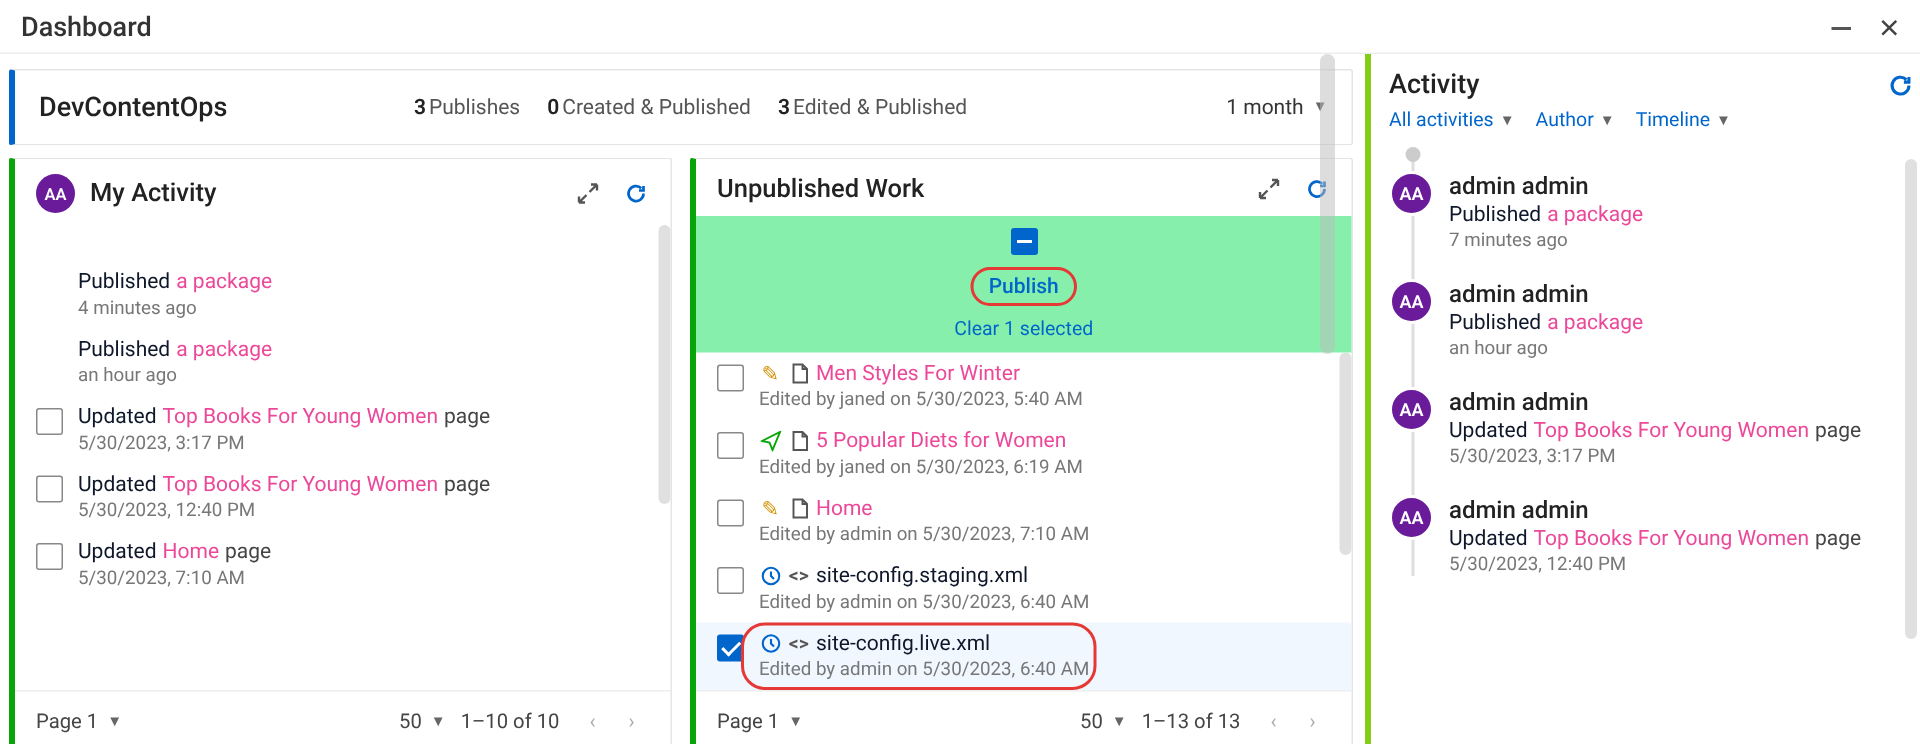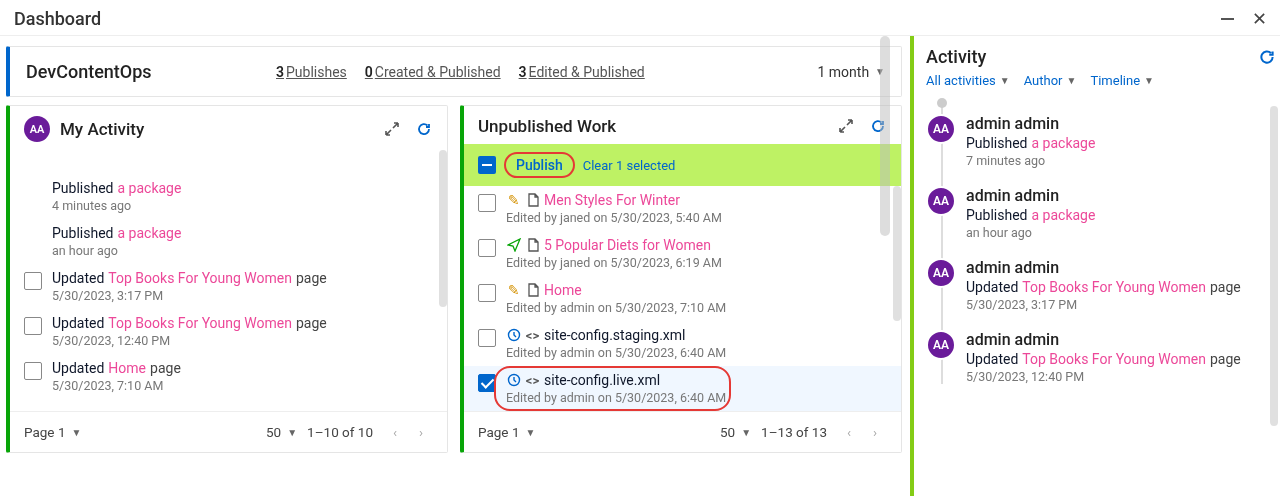--- a/index.html
+++ b/index.html
@@ -12,37 +12,37 @@
     .win-minimize { border-bottom: 2px solid #555; height: 2px; width: 13px; }
     .win-close svg { width: 13px; height: 13px; }
     
     .main { display: flex; height: calc(100% - 40px); }
     .left-col { flex: 1; padding: 10px 8px 0 6px; display: flex; flex-direction: column; gap: 8px; overflow: hidden; }
     .right-col { width: 370px; border-left: 4px solid #84cc16; padding: 10px 4px 0 12px; position: relative; }
     
     .project-bar { display: flex; align-items: center; border: 1px solid #e5e5e5; border-left: 4px solid #0066cc; border-radius: 2px; padding: 14px 16px; background: #fff; }
     .project-name { font-size: 18px; font-weight: 500; flex: 0 0 250px; }
     .project-stats { display: flex; gap: 18px; }
-    .project-stat { color: #555; text-decoration: underline; }
+    .project-stat { color: #555; }
     .project-stat b { font-weight: 600; color: #222; margin-right: 2px; }
     .project-range { margin-left: auto; display: flex; align-items: center; gap: 6px; color: #333; cursor: pointer; }
     
     .panels { display: flex; gap: 12px; flex: 1; overflow: hidden; }
     .panel { flex: 1; border: 1px solid #e5e5e5; border-left: 4px solid #08a508; border-radius: 2px; background: #fff; display: flex; flex-direction: column; position: relative; }
     .panel-head { display: flex; align-items: center; padding: 10px 14px 8px; gap: 10px; }
     .avatar { width: 26px; height: 26px; border-radius: 50%; background: #6a1b9a; color: #fff; font-size: 11px; font-weight: 600; display: flex; align-items: center; justify-content: center; }
     .panel-title { font-size: 17px; font-weight: 500; flex: 1; }
     .panel-actions { display: flex; gap: 14px; }
     .panel-action { width: 18px; height: 18px; cursor: pointer; color: #555; display: flex; align-items: center; justify-content: center; }
     .panel-action.blue { color: #0066cc; }
     
     .panel-body { flex: 1; overflow-y: auto; position: relative; }
     .panel-scroll { position: absolute; right: 0; top: 0; width: 8px; height: 60%; background: #ccc; border-radius: 4px; opacity: 0.6; }
     
-    .selbar { background: #bef264; padding: 8px 14px; display: flex; align-items: center; gap: 8px; }
+    .selbar { background: #86efac; padding: 8px 14px; display: flex; align-items: center; gap: 8px; flex-direction: column; }
     .check-mixed { width: 18px; height: 18px; background: #0066cc; border-radius: 2px; display: flex; align-items: center; justify-content: center; }
     .check-mixed::after { content: ""; width: 10px; height: 2px; background: #fff; }
     .publish-btn { color: #0066cc; font-weight: 500; cursor: pointer; border: 2px solid #e53935; border-radius: 14px; padding: 3px 10px; }
     .clear-sel { color: #0066cc; cursor: pointer; font-size: 13px; }
     
     .item { display: flex; align-items: flex-start; gap: 10px; padding: 6px 14px; }
     .item.hl { background: #f0f7ff; }
     .item.flagged { position: relative; }
     .item.flagged::after { content: ""; position: absolute; left: 30px; right: 170px; top: 0; bottom: 0; border: 2px solid #e53935; border-radius: 16px; pointer-events: none; }
     .checkbox { width: 18px; height: 18px; border: 1.5px solid #888; border-radius: 2px; margin-top: 2px; flex-shrink: 0; cursor: pointer; }

